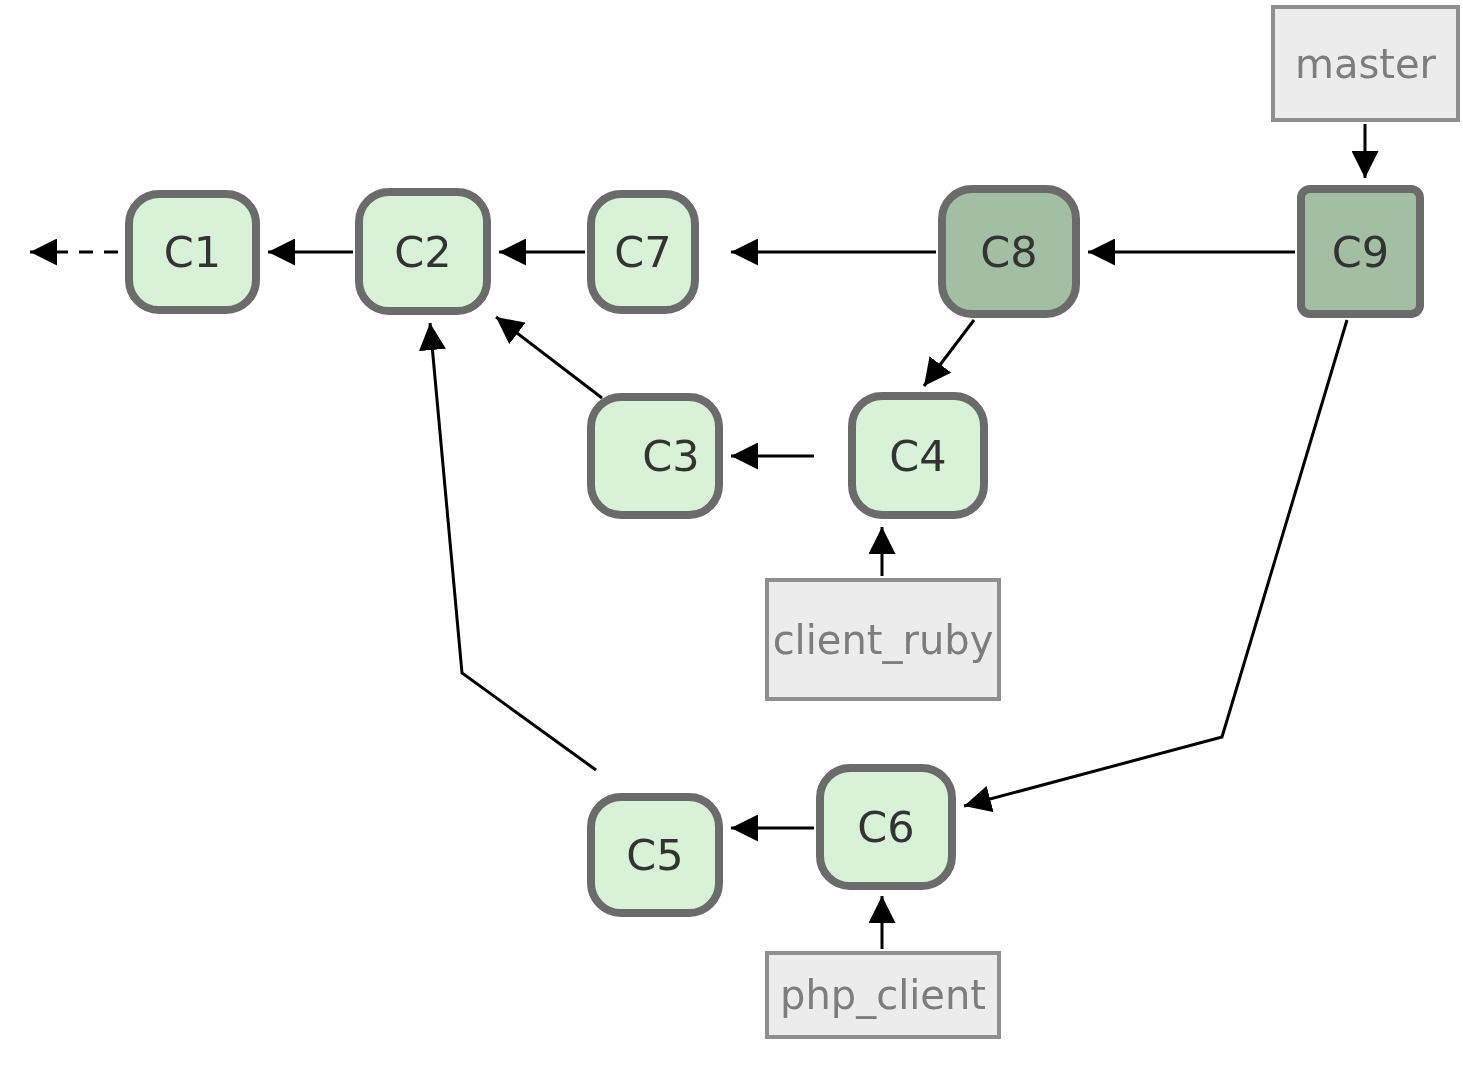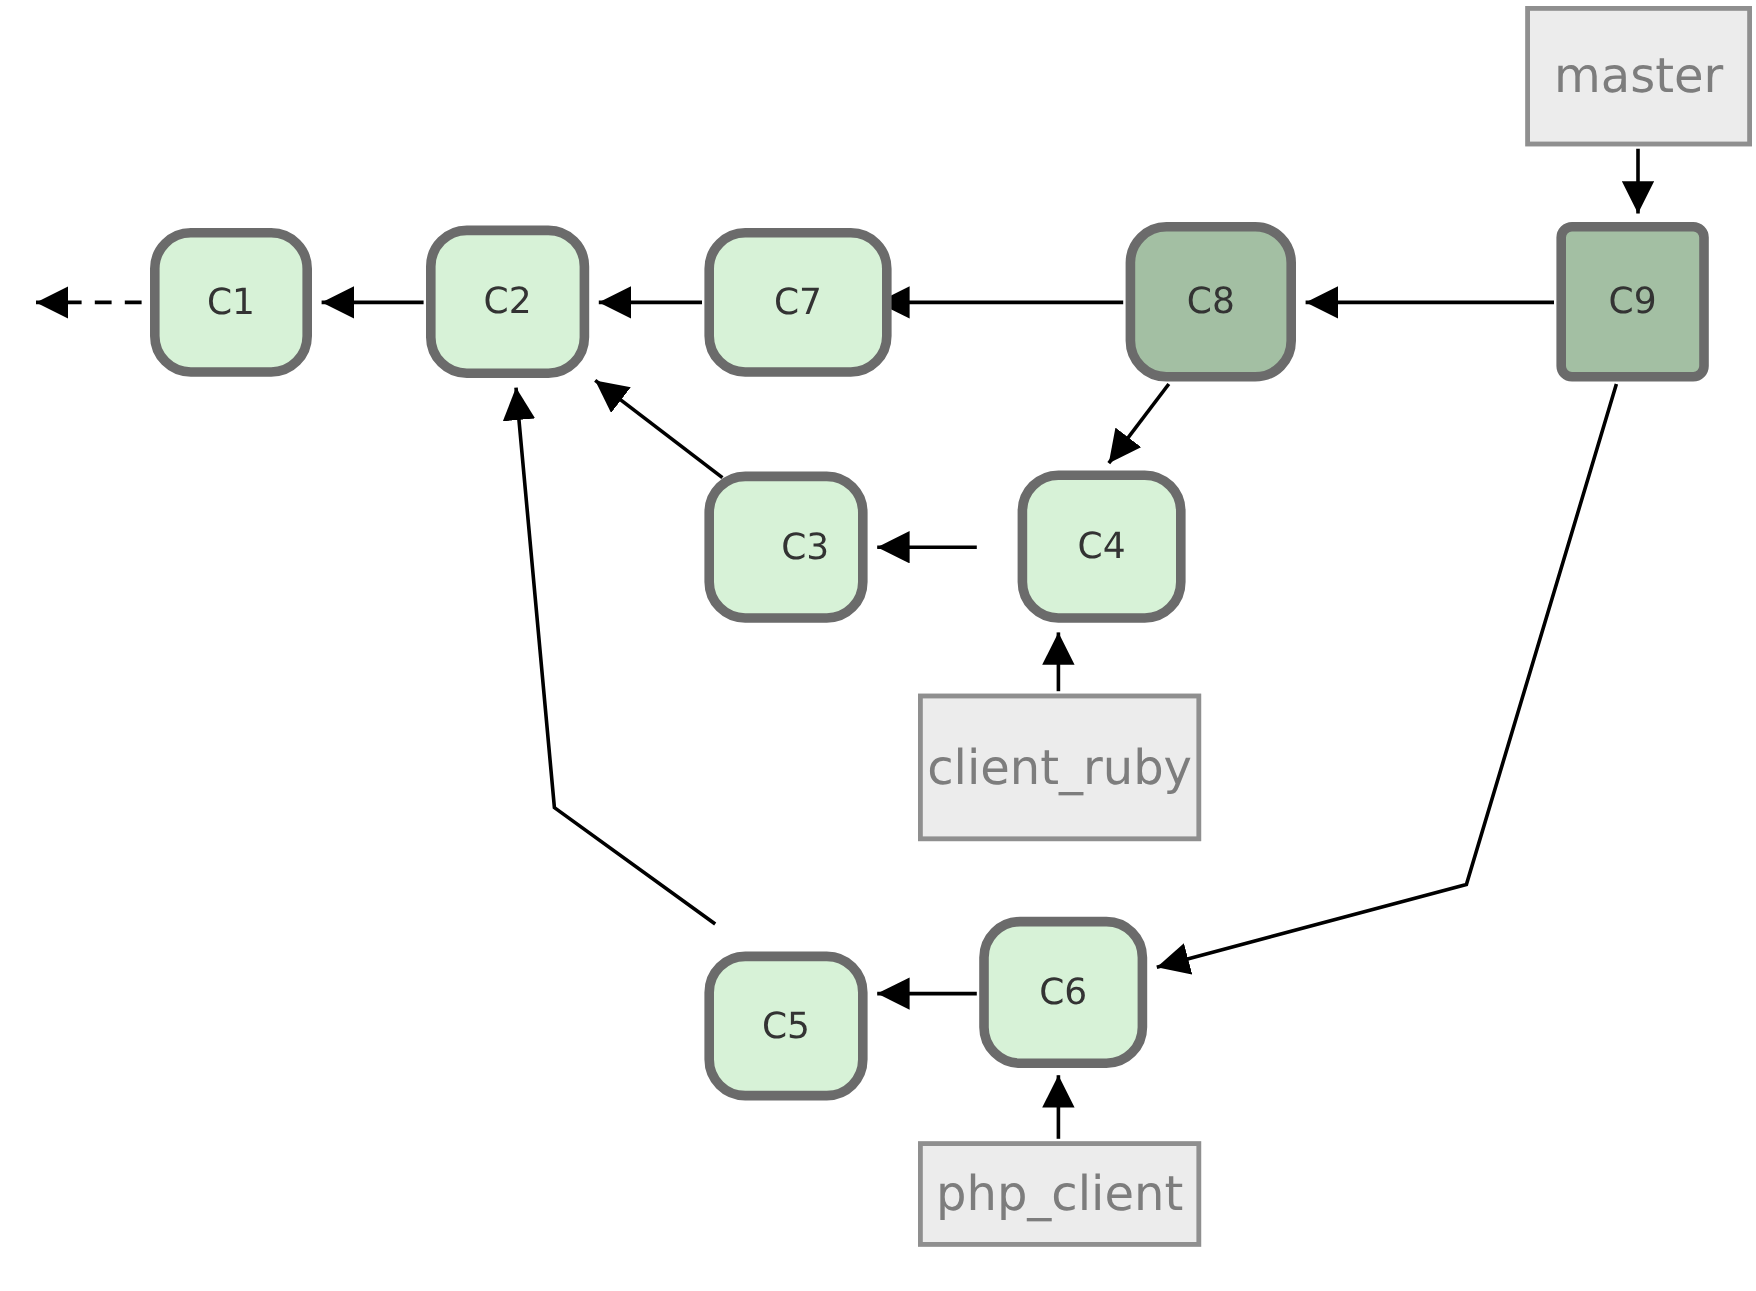--- a/index.html
+++ b/index.html
@@ -24,21 +24,21 @@
   .edge.dashed { stroke-dasharray: 14 11; }
   .arrowhead-path { fill: var(--arrow, #000000); }
   .commit-node {
     position: absolute;
     display: flex;
     align-items: center;
     justify-content: center;
     box-sizing: border-box;
     border: 8px solid var(--commit-border, #6b6b6b);
     border-radius: 34px;
-    font-size: 30px;
+    font-size: 43px;
     color: var(--commit-text, #333333);
     user-select: none;
   }
   .commit-node.light { background: var(--commit-fill-light, #d7f2d7); }
   .commit-node.dark  { background: var(--commit-fill-dark, #a3bfa3); }
   .branch-label {
     position: absolute;
     display: flex;
     align-items: center;
     justify-content: center;
@@ -92,21 +92,21 @@
   </svg>
 
   <div class="commit-node light" style="left:125px; top:190px; width:135px; height:124px;">
     <span>C1</span>
   </div>
 
   <div class="commit-node light" style="left:355px; top:188px; width:136px; height:127px;">
     <span>C2</span>
   </div>
 
-  <div class="commit-node light" style="left:587px; top:190px; width:156px; height:124px;">
+  <div class="commit-node light" style="left:587px; top:190px; width:112px; height:124px;">
     <span>C7</span>
   </div>
 
   <div class="commit-node dark" style="left:938px; top:185px; width:142px; height:133px;">
     <span>C8</span>
   </div>
 
   <div class="commit-node dark" style="left:1297px; top:185px; width:127px; height:133px;border-radius:13px;">
     <span>C9</span>
   </div>

